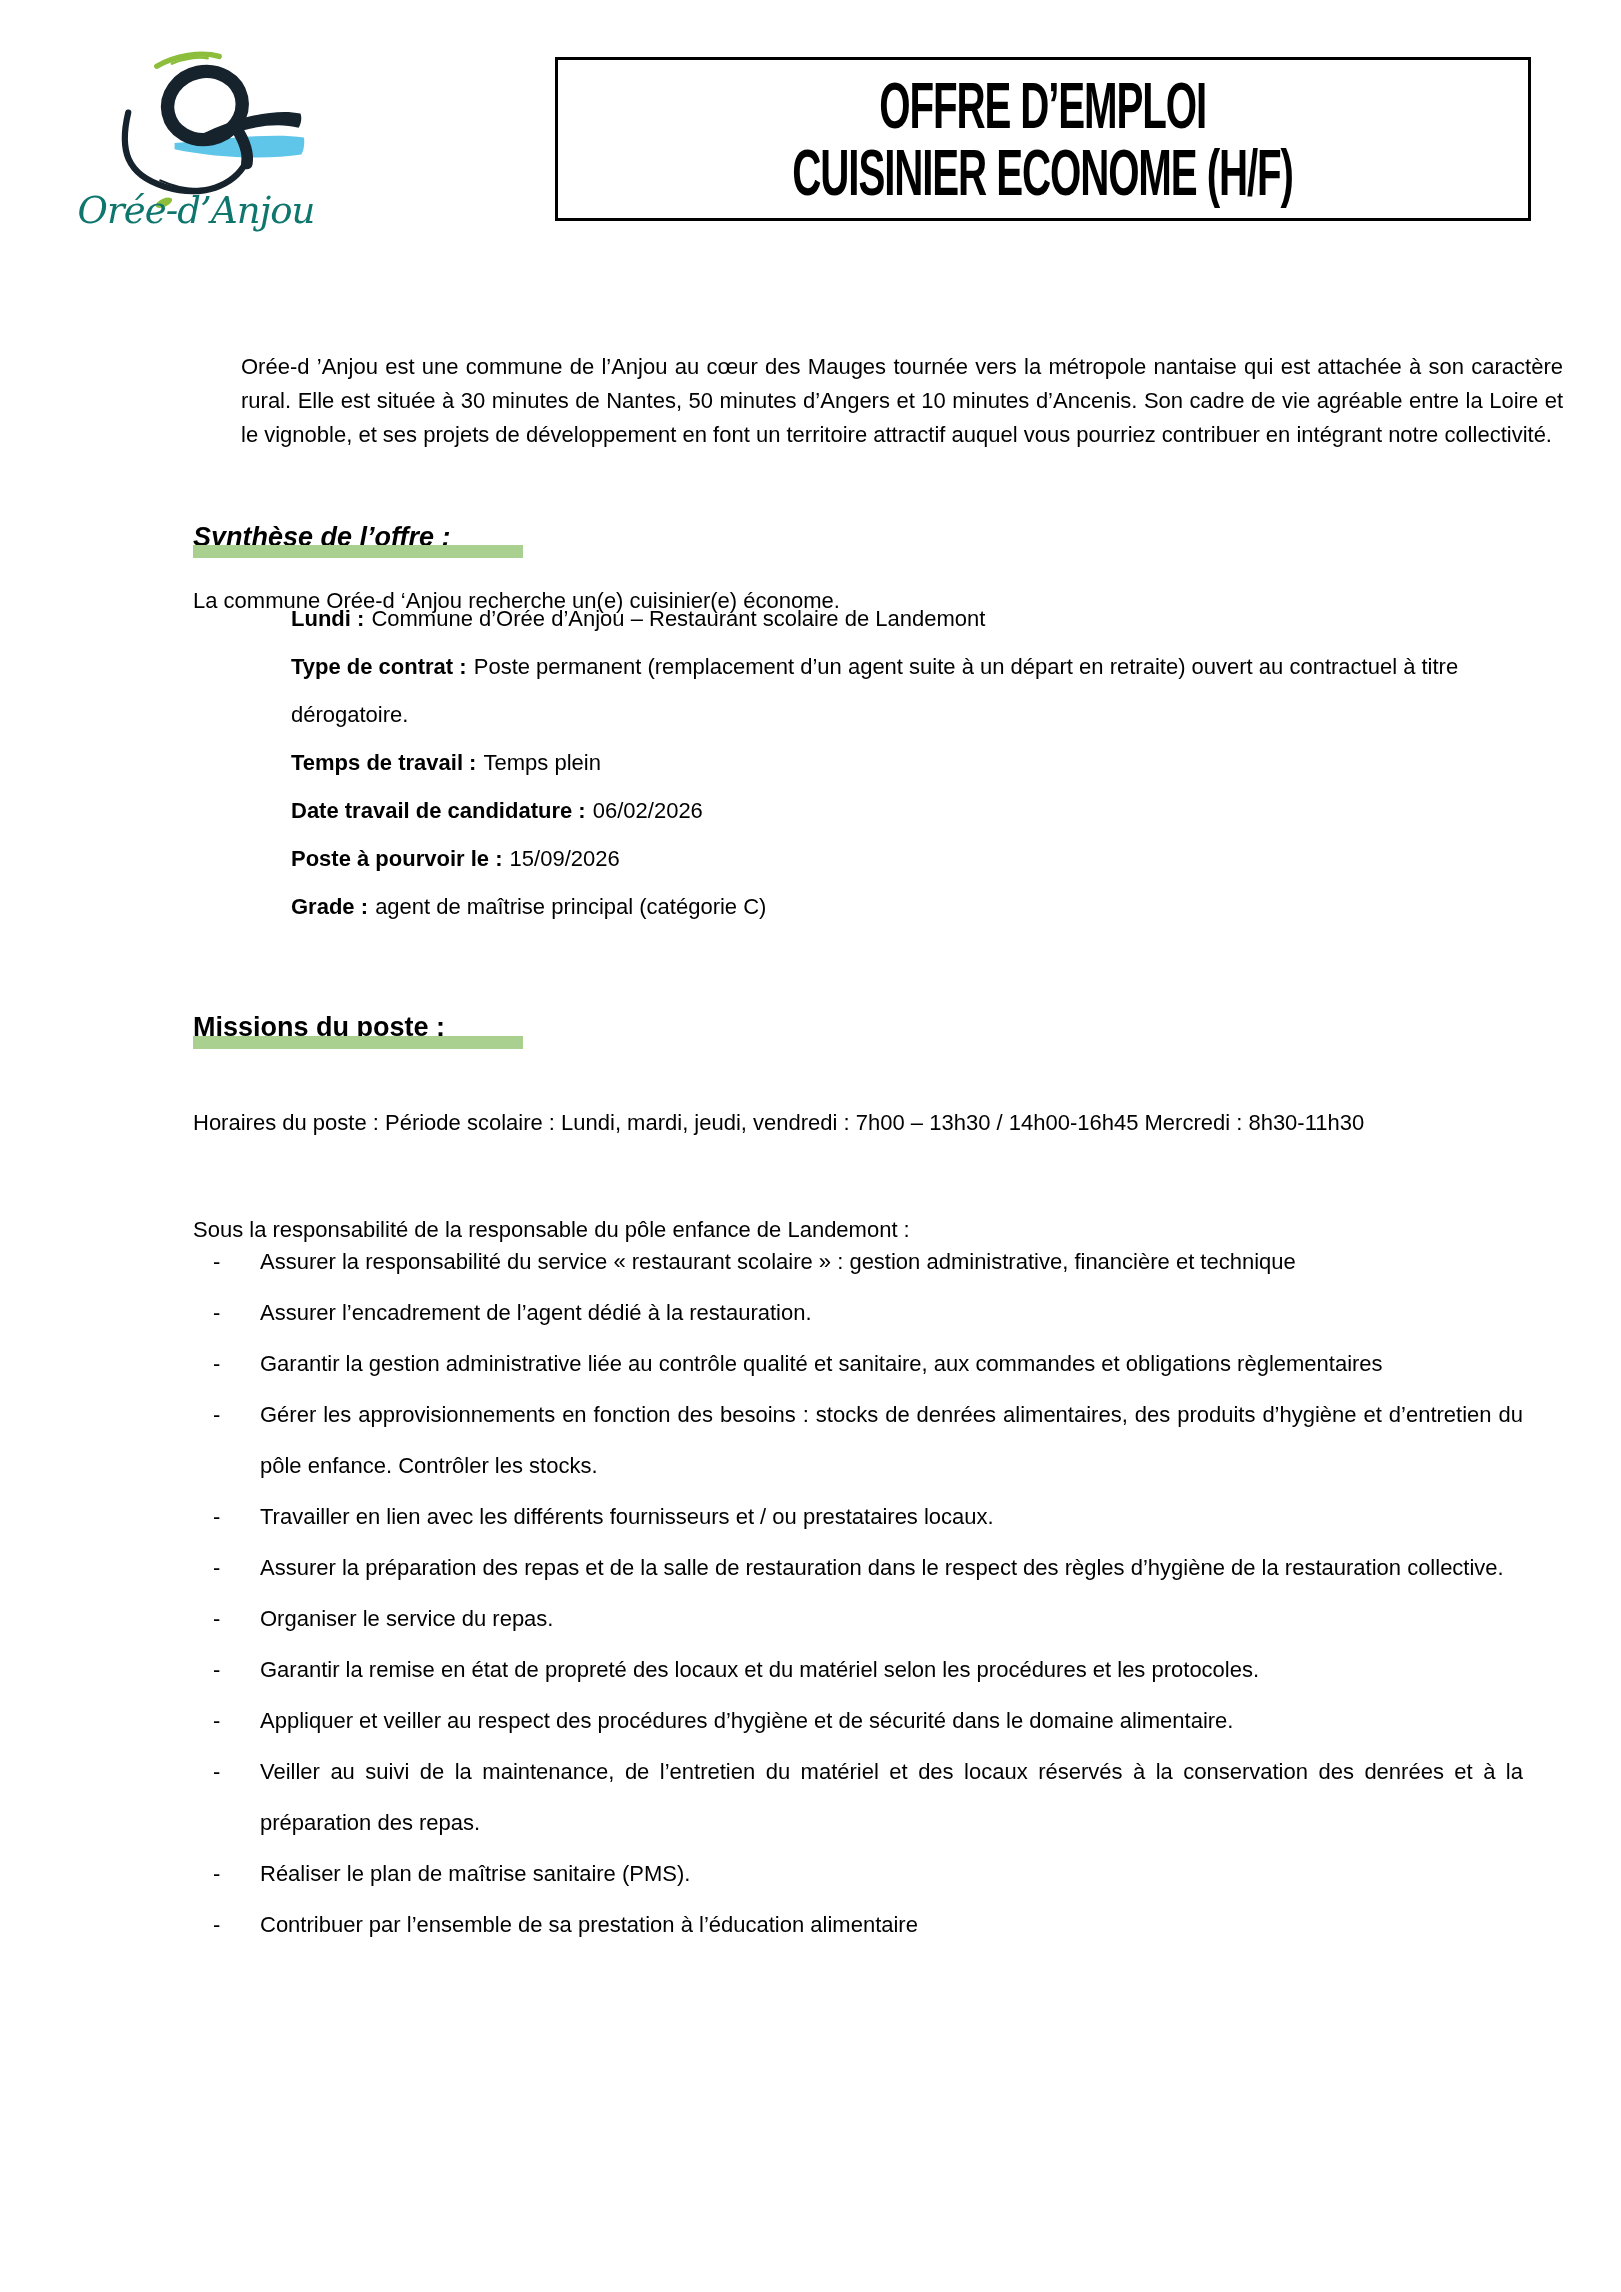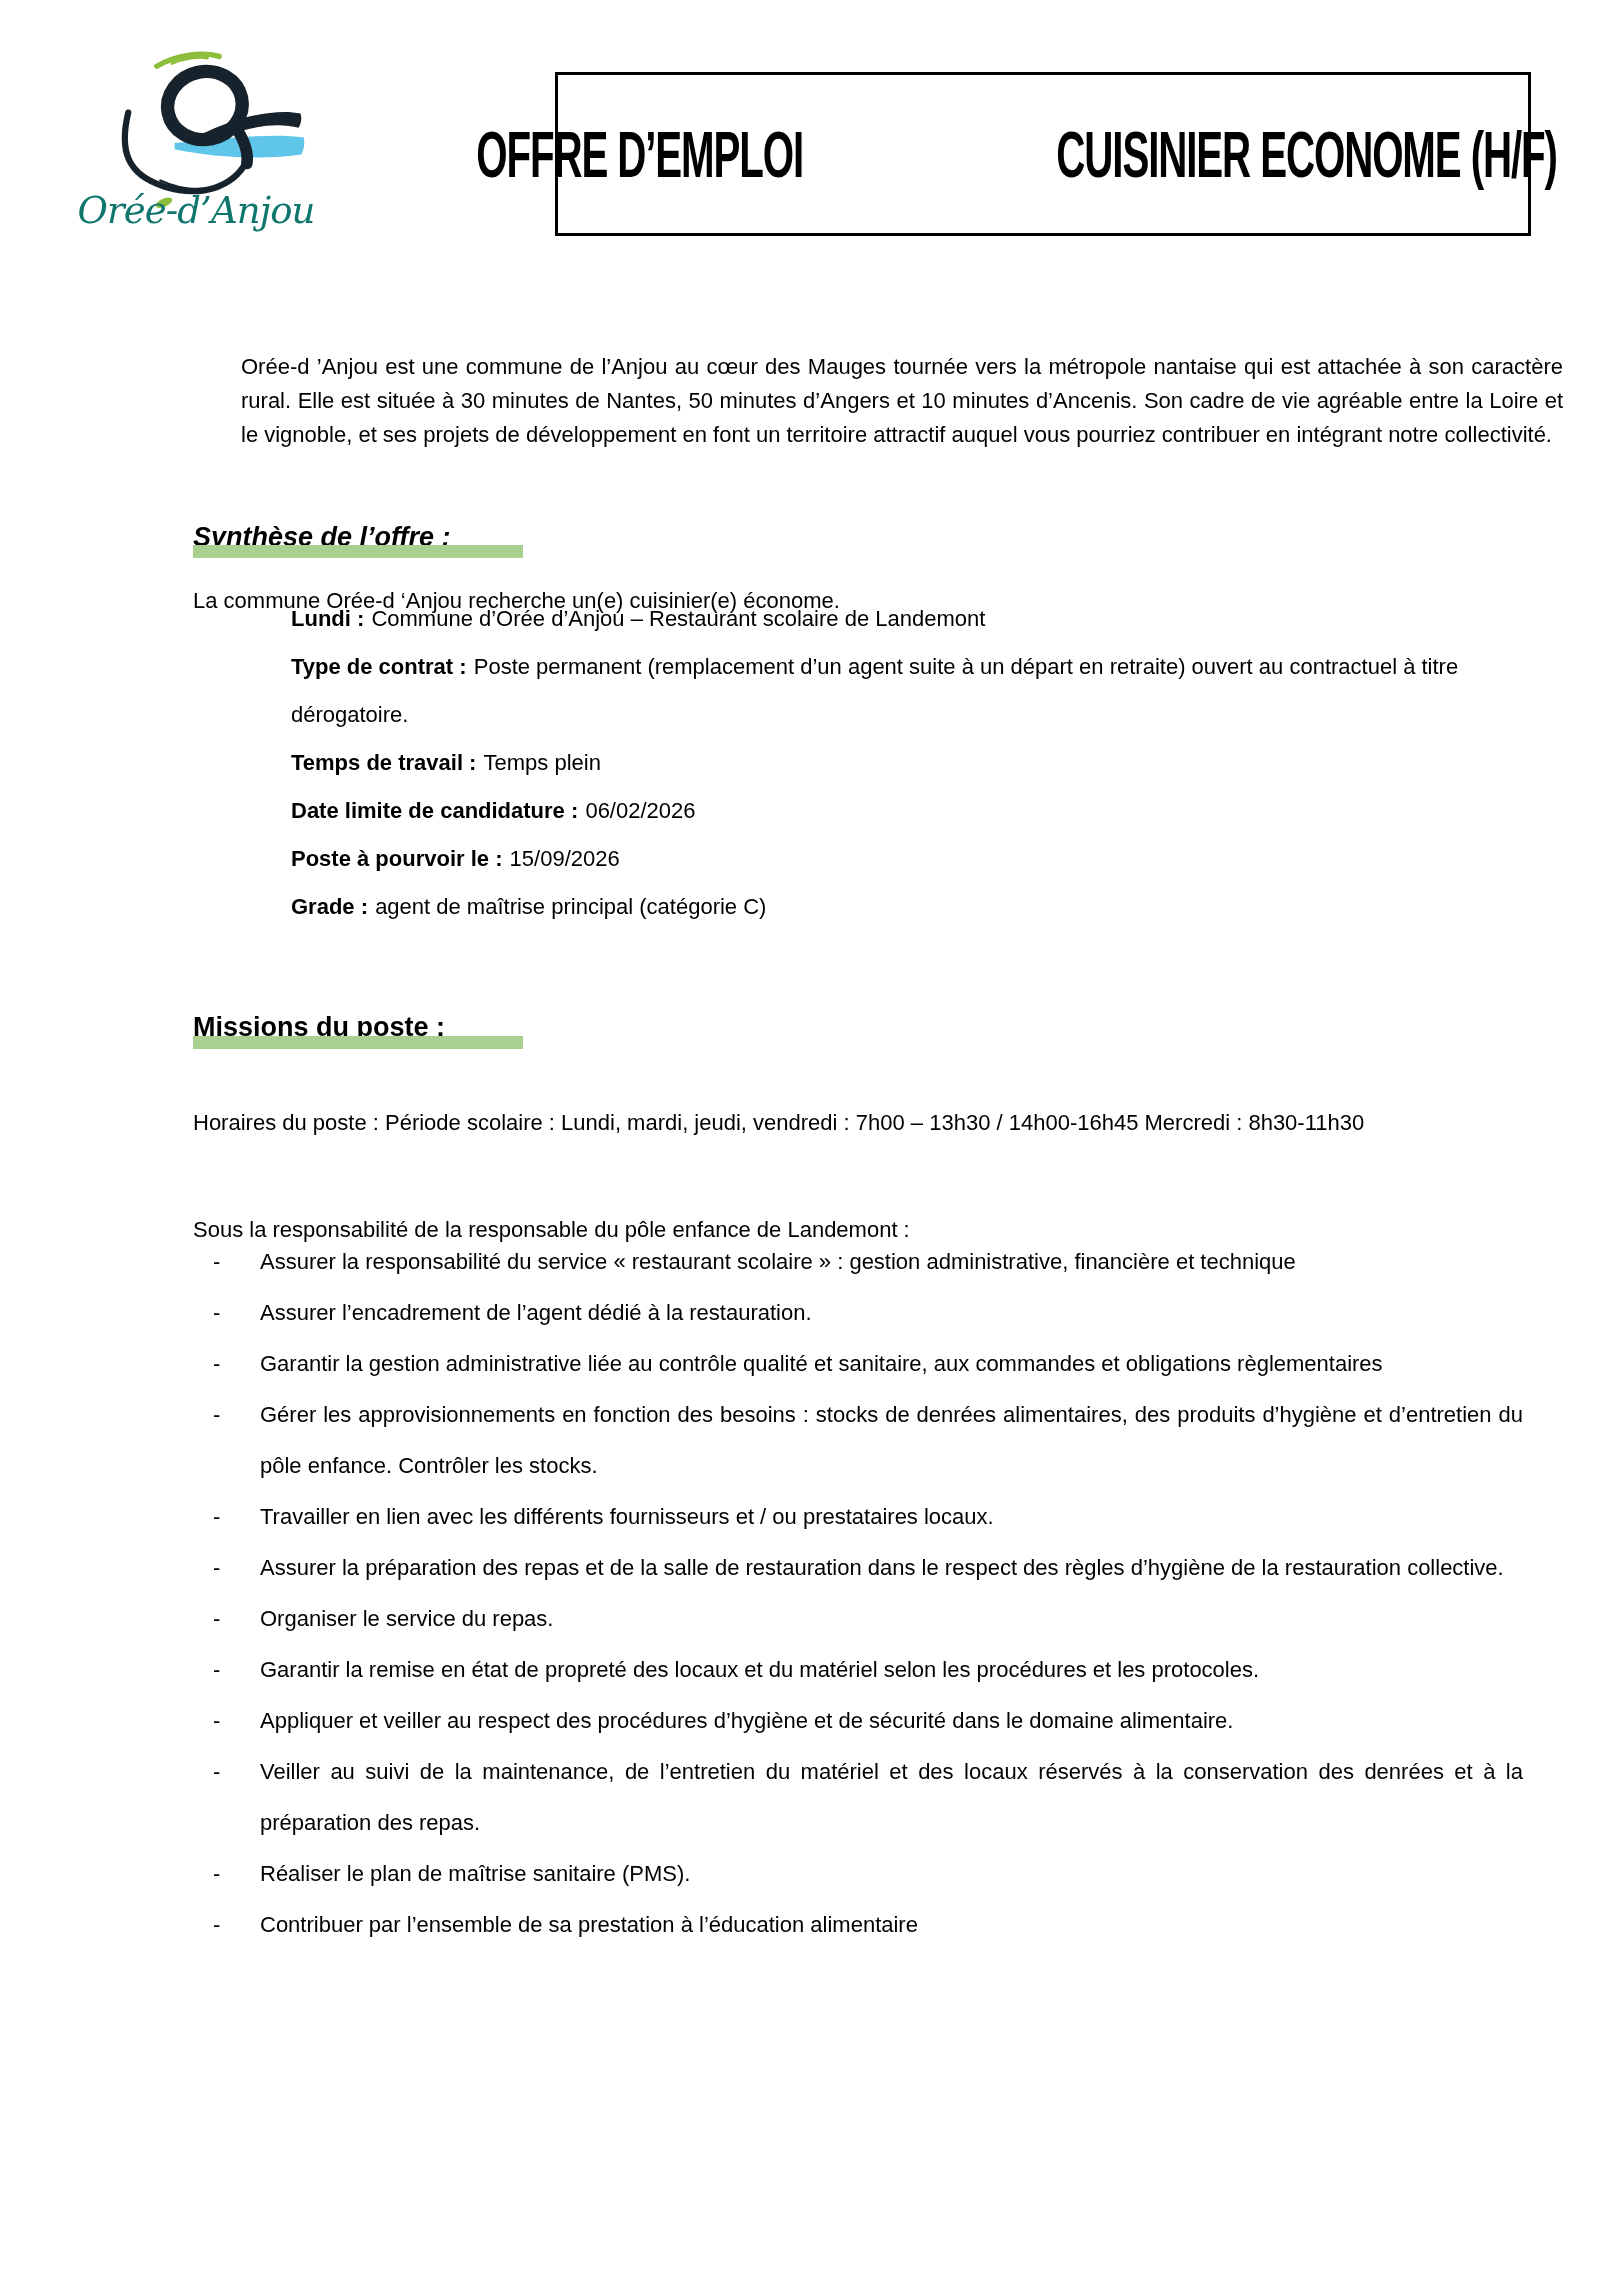--- a/index.html
+++ b/index.html
@@ -20,23 +20,23 @@
     position:absolute; left:0; top:162px; width:250px;
     text-align:center;
     font-family:"DejaVu Serif", serif;
     font-style:italic;
     font-size:37px; letter-spacing:-0.9px;
     color:#0f766e;
   }
 
   
   .title-box {
-    position:absolute; left:555px; top:72px; width:976px; height:164px;
+    position:absolute; left:555px; top:57px; width:976px; height:164px;
     box-sizing:border-box; border:3.6px solid #000;
-    display:flex; align-items:center; justify-content:center;
+    display:flex; flex-direction:column; align-items:center; justify-content:center;
   }
   .title-line {
     display:block; line-height:67px; font-size:65px; font-weight:bold;
     letter-spacing:-1.8px; white-space:nowrap;
     transform:scaleX(0.62); transform-origin:center;
   }
 
   
   .intro {
     position:absolute; left:193px; top:328px; width:1322px;
@@ -121,21 +121,21 @@
     <div class="detail-row">
       <span class="lbl">Lundi :</span><span class="val">Commune d’Orée d’Anjou – Restaurant scolaire de Landemont</span>
     </div>
     <div class="detail-row">
       <span class="lbl">Type de contrat :</span><span class="val">Poste permanent (remplacement d’un agent suite à un départ en retraite) ouvert au contractuel à titre dérogatoire.</span>
     </div>
     <div class="detail-row">
       <span class="lbl">Temps de travail :</span><span class="val">Temps plein</span>
     </div>
     <div class="detail-row">
-      <span class="lbl">Date limite de candidature :</span><span class="val">06/02/2026</span>
+      <span class="lbl">Date travail de candidature :</span><span class="val">06/02/2026</span>
     </div>
     <div class="detail-row">
       <span class="lbl">Poste à pourvoir le :</span><span class="val">15/09/2026</span>
     </div>
     <div class="detail-row">
       <span class="lbl">Grade :</span><span class="val">agent de maîtrise principal (catégorie C)</span>
     </div>
   </div>
 
   <h2 class="h2" style="top:989px;">Missions du poste :</h2>

